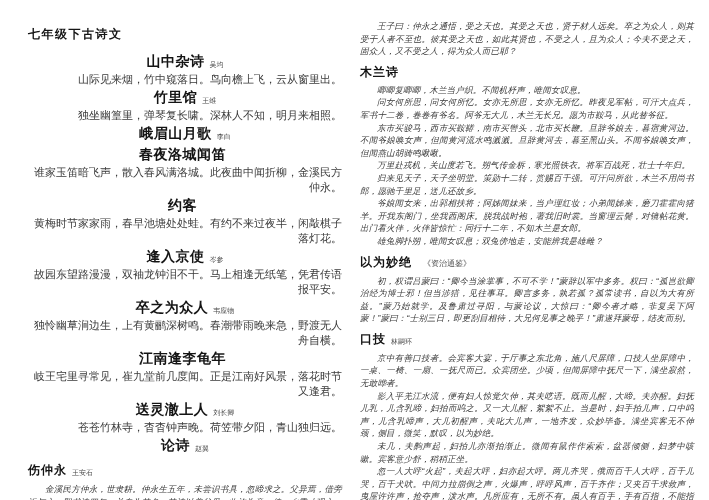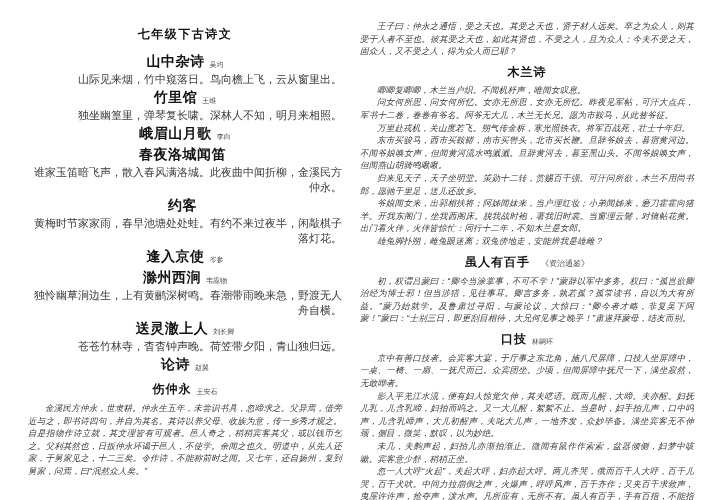--- a/index.html
+++ b/index.html
@@ -4,29 +4,29 @@
 <style>
   html,body{margin:0;padding:0;background:#ffffff;}
   .page{
     position:relative;width:709px;height:500px;background:#ffffff;
     font-family:"Liberation Sans",sans-serif;color:#3a3a3a;overflow:hidden;
   }
   .col{position:absolute;top:0;}
   .col-left{left:28px;top:24px;width:314px;}
   .col-right{left:360px;top:20px;width:334px;}
   .page-title{
-    text-align:center;font-size:12px;font-weight:bold;color:#141414;
+    font-size:12px;font-weight:bold;color:#141414;
     line-height:20px;margin-bottom:8px;letter-spacing:1.5px;
   }
   .poem{margin-bottom:1px;}
   .poem-head{text-align:center;line-height:17px;white-space:nowrap;}
   .poem-title{font-size:14px;font-weight:bold;color:#141414;letter-spacing:0.5px;}
   .poem-author{font-size:7px;color:#4a4a4a;margin-left:5px;position:relative;top:1px;}
   .poem-line{text-align:right;font-size:11px;line-height:15px;color:#3a3a3a;}
-  .prose-head{text-align:center;line-height:19px;margin:3px 0 2px;white-space:nowrap;}
+  .prose-head{line-height:19px;margin:3px 0 2px;white-space:nowrap;}
   .prose-title{font-size:12px;font-weight:bold;color:#141414;letter-spacing:1px;}
   .prose-sub{font-size:8px;color:#4a4a4a;margin-left:11px;}
   p.para{
     margin:0;font-size:8.5px;line-height:12.6px;text-align:justify;
     text-indent:2em;color:#3a3a3a;letter-spacing:0.2px;font-style:italic;
   }
 </style>
 </head>
 <body>
 
@@ -67,29 +67,36 @@
       <div class="poem-head">
         <span class="poem-title">约客</span><span class="poem-author"></span>
       </div>
       <div class="poem-line">黄梅时节家家雨，春早池塘处处蛙。有约不来过夜半，闲敲棋子落灯花。</div>
     </div>
 
     <div class="poem">
       <div class="poem-head">
         <span class="poem-title">逢入京使</span><span class="poem-author">岑参</span>
       </div>
+      <div class="poem-line">故园东望路漫漫，双袖龙钟泪不干。马上相逢无纸笔，凭君传语报平安。</div>
     </div>
 
     <div class="poem">
       <div class="poem-head">
-        <span class="poem-title">滁州西涧</span><span class="poem-author">韦应物</span>
+        <span class="poem-title">卒之为众人</span><span class="poem-author">韦应物</span>
       </div>
       <div class="poem-line">独怜幽草涧边生，上有黄鹂深树鸣。春潮带雨晚来急，野渡无人舟自横。</div>
     </div>
 
+    <div class="poem">
+      <div class="poem-head">
+        <span class="poem-title">江南逢李龟年</span><span class="poem-author"></span>
+      </div>
+      <div class="poem-line">岐王宅里寻常见，崔九堂前几度闻。正是江南好风景，落花时节又逢君。</div>
+    </div>
 
     <div class="poem">
       <div class="poem-head">
         <span class="poem-title">送灵澈上人</span><span class="poem-author">刘长卿</span>
       </div>
       <div class="poem-line">苍苍竹林寺，杳杳钟声晚。荷笠带夕阳，青山独归远。</div>
     </div>
 
     <div class="poem">
       <div class="poem-head">
@@ -109,30 +116,30 @@
   <div class="col col-right">
 
     <p class="para">王子曰：仲永之通悟，受之天也。其受之天也，贤于材人远矣。卒之为众人，则其受于人者不至也。彼其受之天也，如此其贤也，不受之人，且为众人；今夫不受之天，固众人，又不受之人，得为众人而已耶？</p>
 
     <div class="prose">
       <div class="prose-head">
         <span class="prose-title">木兰诗</span>
       </div>
       <p class="para">唧唧复唧唧，木兰当户织。不闻机杼声，唯闻女叹息。</p>
       <p class="para">问女何所思，问女何所忆。女亦无所思，女亦无所忆。昨夜见军帖，可汗大点兵，军书十二卷，卷卷有爷名。阿爷无大儿，木兰无长兄。愿为市鞍马，从此替爷征。</p>
+      <p class="para">东市买骏马，西市买鞍鞯，南市买辔头，北市买长鞭。旦辞爷娘去，暮宿黄河边。不闻爷娘唤女声，但闻黄河流水鸣溅溅。旦辞黄河去，暮至黑山头。不闻爷娘唤女声，但闻燕山胡骑鸣啾啾。</p>
       <p class="para">万里赴戎机，关山度若飞。朔气传金柝，寒光照铁衣。将军百战死，壮士十年归。</p>
-      <p class="para">东市买骏马，西市买鞍鞯，南市买辔头，北市买长鞭。旦辞爷娘去，暮宿黄河边。不闻爷娘唤女声，但闻黄河流水鸣溅溅。旦辞黄河去，暮至黑山头。不闻爷娘唤女声，但闻燕山胡骑鸣啾啾。</p>
       <p class="para">归来见天子，天子坐明堂。策勋十二转，赏赐百千强。可汗问所欲，木兰不用尚书郎，愿驰千里足，送儿还故乡。</p>
       <p class="para">爷娘闻女来，出郭相扶将；阿姊闻妹来，当户理红妆；小弟闻姊来，磨刀霍霍向猪羊。开我东阁门，坐我西阁床。脱我战时袍，著我旧时裳。当窗理云鬓，对镜帖花黄。出门看火伴，火伴皆惊忙：同行十二年，不知木兰是女郎。</p>
-      <p class="para">雄兔脚扑朔，雌兔眼迷离；双兔傍地走，安能辨我是雄雌？</p>
+      <p class="para">雄兔脚扑朔，唯闻女叹息；双兔傍地走，安能辨我是雄雌？</p>
     </div>
 
     <div class="prose">
       <div class="prose-head">
-        <span class="prose-title">虽人有百手</span><span class="prose-sub">《资治通鉴》</span>
+        <span class="prose-title">以为妙绝</span><span class="prose-sub">《资治通鉴》</span>
       </div>
       <p class="para">初，权谓吕蒙曰：“卿今当涂掌事，不可不学！”蒙辞以军中多务。权曰：“孤岂欲卿治经为博士邪！但当涉猎，见往事耳。卿言多务，孰若孤？孤常读书，自以为大有所益。”蒙乃始就学。及鲁肃过寻阳，与蒙论议，大惊曰：“卿今者才略，非复吴下阿蒙！”蒙曰：“士别三日，即更刮目相待，大兄何见事之晚乎！”肃遂拜蒙母，结友而别。</p>
     </div>
 
     <div class="prose">
       <div class="prose-head">
         <span class="prose-title">口技</span><span class="poem-author">林嗣环</span>
       </div>
       <p class="para">京中有善口技者。会宾客大宴，于厅事之东北角，施八尺屏障，口技人坐屏障中，一桌、一椅、一扇、一抚尺而已。众宾团坐。少顷，但闻屏障中抚尺一下，满坐寂然，无敢哗者。</p>
       <p class="para">影入平羌江水流，便有妇人惊觉欠伸，其夫呓语。既而儿醒，大啼。夫亦醒。妇抚儿乳，儿含乳啼，妇拍而呜之。又一大儿醒，絮絮不止。当是时，妇手拍儿声，口中呜声，儿含乳啼声，大儿初醒声，夫叱大儿声，一地齐发，众妙毕备。满坐宾客无不伸颈，侧目，微笑，默叹，以为妙绝。</p>

